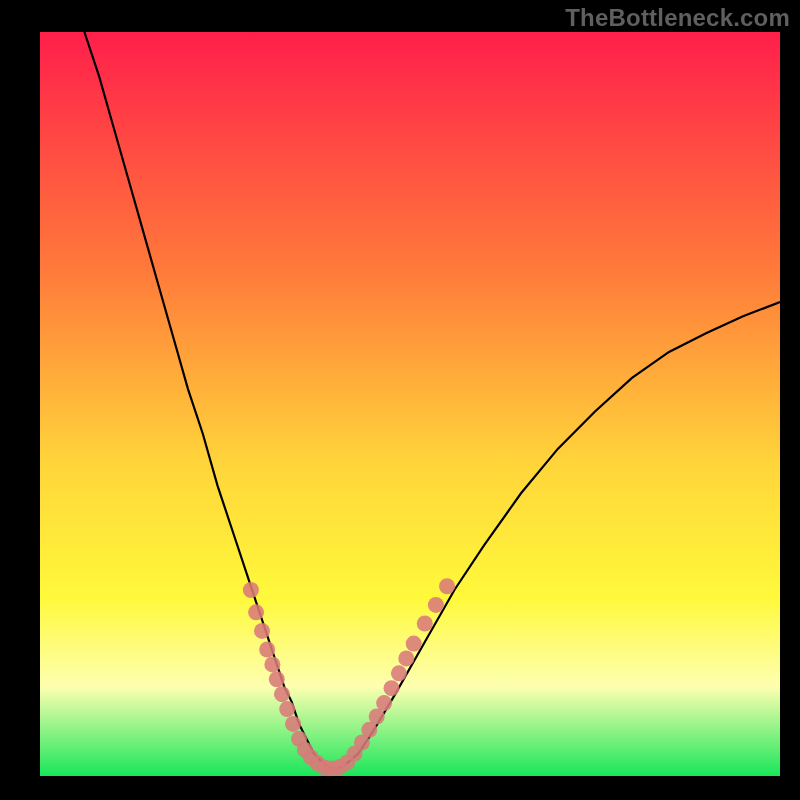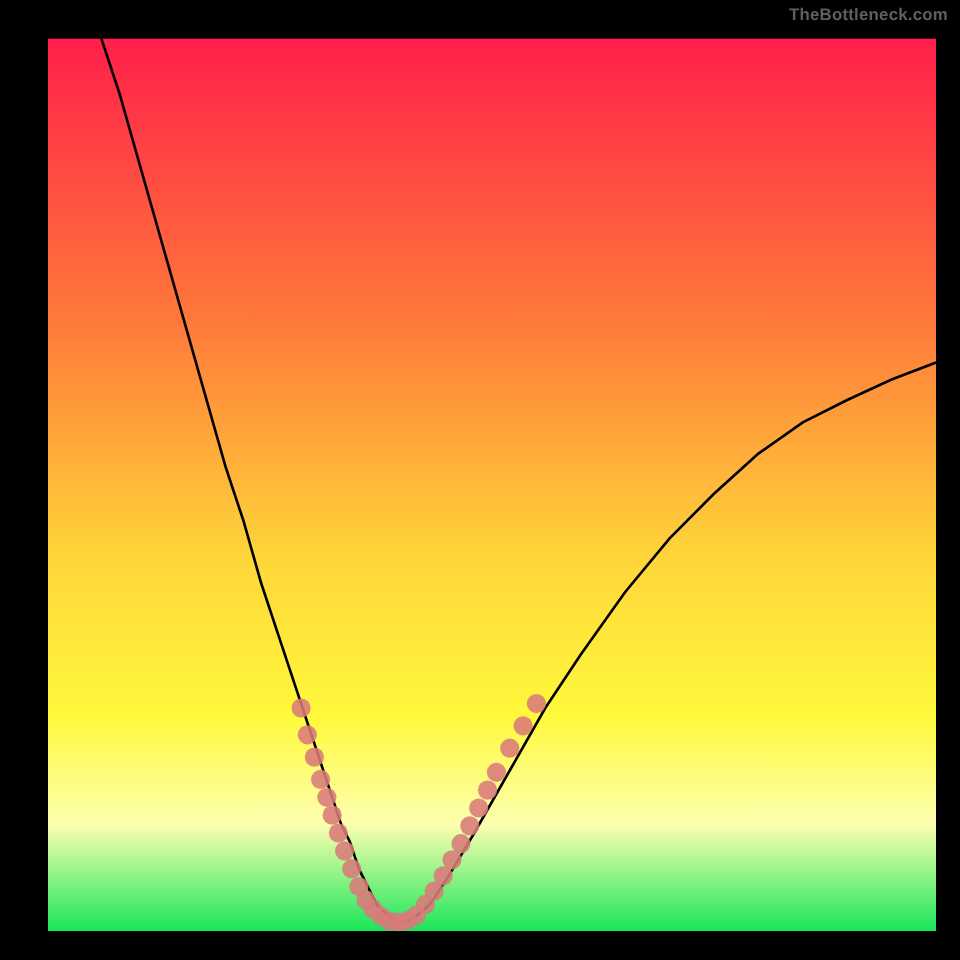--- a/index.html
+++ b/index.html
@@ -17,21 +17,21 @@
     top: 0;
     width: 800px;
     height: 800px;
     background: #000;
   }
   .watermark {
     position: absolute;
     top: 4px;
     right: 10px;
     color: #5f5f5f;
-    font-size: 14px;
+    font-size: 24px;
     font-weight: 600;
     letter-spacing: 0.2px;
     user-select: none;
   }
   .plot {
     position: absolute;
     left: 40px;
     top: 32px;
     width: 740px;
     height: 744px;

